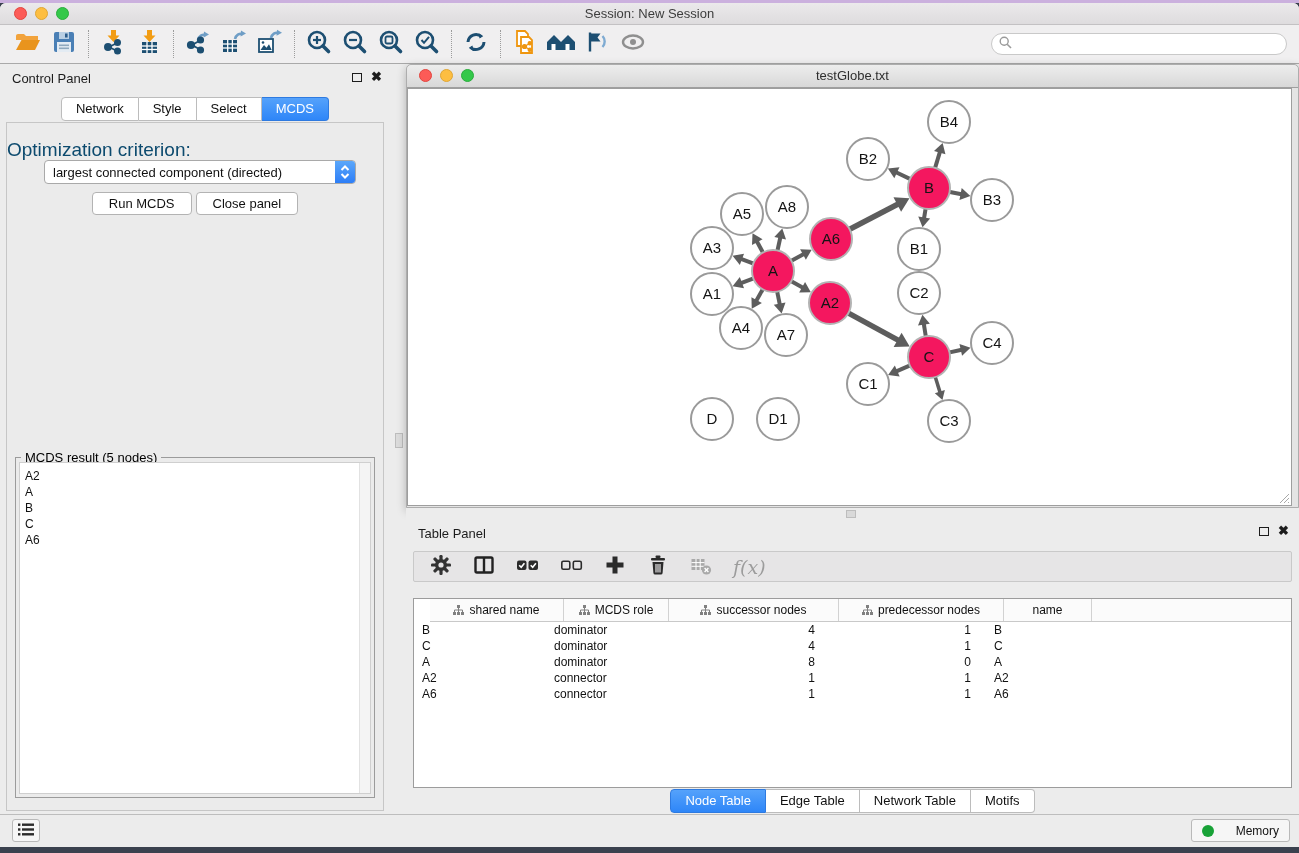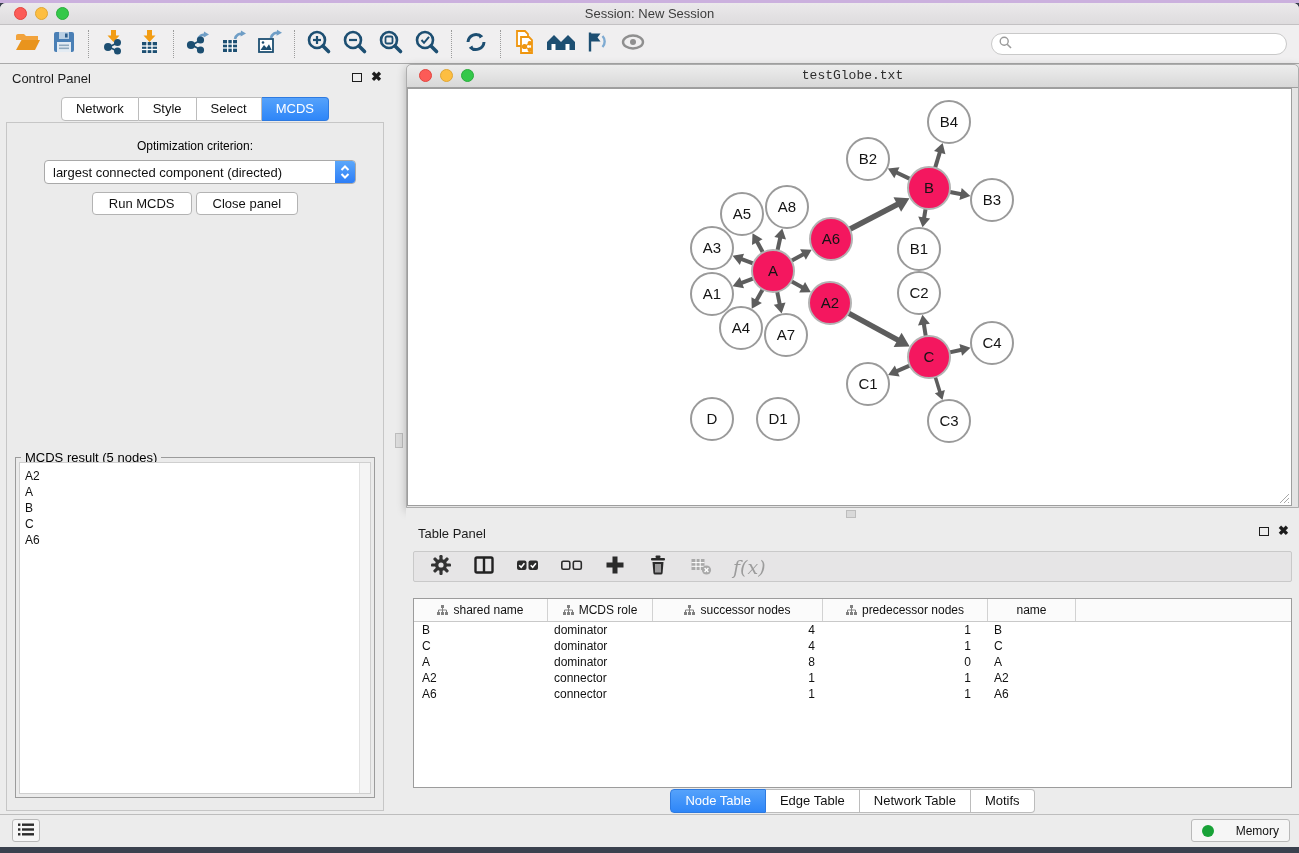--- a/index.html
+++ b/index.html
@@ -36,21 +36,21 @@
   .panel-title{position:absolute;left:12px;top:7px;font-size:13px;color:#1c1c1c;}
   .float-box{position:absolute;top:9px;width:10px;height:9px;border:1.5px solid #1c1c1c;box-sizing:border-box;}
   .close-x{position:absolute;top:5px;font-size:13px;font-weight:bold;color:#1c1c1c;line-height:16px;}
   .cp-tabs{position:absolute;top:33px;left:0;right:0;display:flex;justify-content:center;}
   .seg{height:22px;line-height:22px;font-size:13px;padding:0 14px;background:#fff;border:1px solid #bcbcbc;
        border-left:none;color:#111;text-align:center;}
   .seg:first-child{border-left:1px solid #bcbcbc;border-radius:4px 0 0 4px;}
   .seg:last-child{border-radius:0 4px 4px 0;}
   .seg.selected{background:linear-gradient(#55a2fb,#2e86f8);border-color:#2e7ae0;color:#fff;}
   .cp-content{position:absolute;left:6px;right:6px;top:58px;bottom:4px;border:1px solid #c6c6c6;background:#ebebeb;}
-  .opt-label{position:absolute;top:16px;left:0;right:0;text-align:center;font-size:12px;color:#000000;}
+  .opt-label{position:absolute;top:16px;left:0;right:0;font-size:19px;color:#0c4a6e;}
   .dropdown{position:absolute;left:37px;top:37px;width:312px;height:24px;background:#fff;border:1px solid #a9a9a9;
             border-radius:4px;display:flex;align-items:center;box-sizing:border-box;}
   .dropdown .dd-text{flex:1;font-size:13px;color:#111;padding-left:8px;white-space:nowrap;overflow:hidden;}
   .dd-stepper{width:20px;align-self:stretch;background:linear-gradient(#5ba7fa,#2d7ef7);border-radius:0 3px 3px 0;
               display:flex;flex-direction:column;align-items:center;justify-content:center;}
   .btn-row{position:absolute;top:69px;left:0;right:0;display:flex;justify-content:center;gap:4px;}
   .pbtn{height:23px;line-height:21px;padding:0 16px;background:#fff;border:1px solid #b3b3b3;border-radius:4px;
         font-size:13px;color:#111;box-sizing:border-box;}
   .result-group{position:absolute;left:8px;right:8px;top:334px;bottom:12px;border:1px solid #9b9b9b;}
   .result-legend{position:absolute;top:-8px;left:5px;background:#ebebeb;padding:0 4px;font-size:13px;color:#000000;}
@@ -62,39 +62,39 @@
   .vsplit{position:absolute;left:390px;top:0;bottom:0;width:16px;background:#ececec;}
   .vsplit-handle{position:absolute;left:5px;top:369px;width:8px;height:15px;background:#dcdcdc;border:1px solid #bdbdbd;box-sizing:border-box;}
 
   
   .right{position:absolute;left:406px;right:0;top:0;bottom:0;}
 
   
   .netwin{position:absolute;left:0;right:0;top:0;height:444px;background:#e4e4e4;border:1px solid #adadad;
           border-radius:5px 5px 0 0;box-sizing:border-box;box-shadow:0 3px 10px rgba(0,0,0,.25);}
   .net-titlebar{position:absolute;top:0;left:0;right:0;height:22px;background:linear-gradient(#ededed,#d8d8d8);
-                border-bottom:1px solid #9f9f9f;border-radius:5px 5px 0 0;font-family:Liberation Mono, monospace;}
+                border-bottom:1px solid #9f9f9f;border-radius:5px 5px 0 0;}
   .net-title{position:absolute;left:0;right:0;top:3px;text-align:center;font-size:13px;color:#2e2e2e;}
   .net-canvas{position:absolute;left:0;top:23px;right:6px;bottom:1px;background:#fff;border:1px solid #9e9e9e;}
   .net-canvas svg{display:block;}
   .grip{position:absolute;right:1px;bottom:1px;}
 
   
   .hsplit{position:absolute;left:0;right:0;top:444px;height:12px;background:#ececec;}
   .hsplit-handle{position:absolute;left:440px;top:2px;width:10px;height:8px;background:#d9d9d9;border:1px solid #bdbdbd;box-sizing:border-box;}
 
   
   .tpanel{position:absolute;left:0;right:0;top:456px;bottom:0;background:#ececec;}
   .tp-title{position:absolute;left:12px;top:6px;font-size:13px;color:#1c1c1c;}
   .tp-toolbar{position:absolute;left:7px;right:7px;top:31px;height:31px;background:#e6e5e6;border:1px solid #c9c9c9;
               border-radius:2px;display:flex;align-items:center;gap:21px;padding:0 16px;box-sizing:border-box;}
   .tp-btn{display:flex;align-items:center;justify-content:center;height:26px;}
   .fx{font-family:"DejaVu Serif",serif;font-style:italic;font-size:19px;color:#9c9c9c;}
   .tbl{position:absolute;left:7px;right:7px;top:78px;height:188px;background:#fff;border:1px solid #9c9c9c;overflow:hidden;}
-  .thead{display:flex;height:22px;background:#fbfbfb;border-bottom:1px solid #c9c9c9;}
+  .thead{display:flex;height:22px;background:#fbfbfb;border-bottom:1px solid #c9c9c9;margin-left:16px;}
   .th{display:flex;align-items:center;justify-content:center;gap:5px;font-size:12px;color:#111;
       border-right:1px solid #d2d2d2;box-sizing:border-box;flex:0 0 auto;}
   .th.fill{flex:1;border-right:none;}
   .tr{display:flex;height:16px;align-items:center;}
   .td{font-size:12px;color:#111;box-sizing:border-box;flex:0 0 auto;white-space:nowrap;overflow:hidden;}
   .td.fill{flex:1;}
   .table-tabs{position:absolute;left:0;right:0;top:269px;display:flex;justify-content:center;}
 
   
   .statusbar{position:absolute;bottom:0;left:0;right:0;height:32px;background:#ececec;border-top:1px solid #bdbdbd;}

